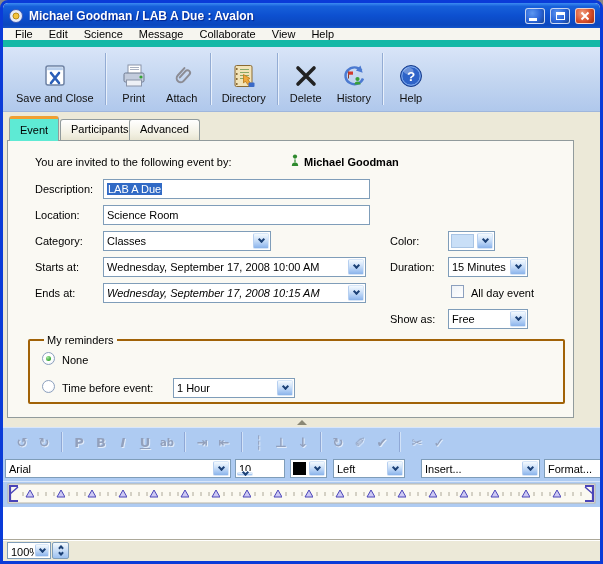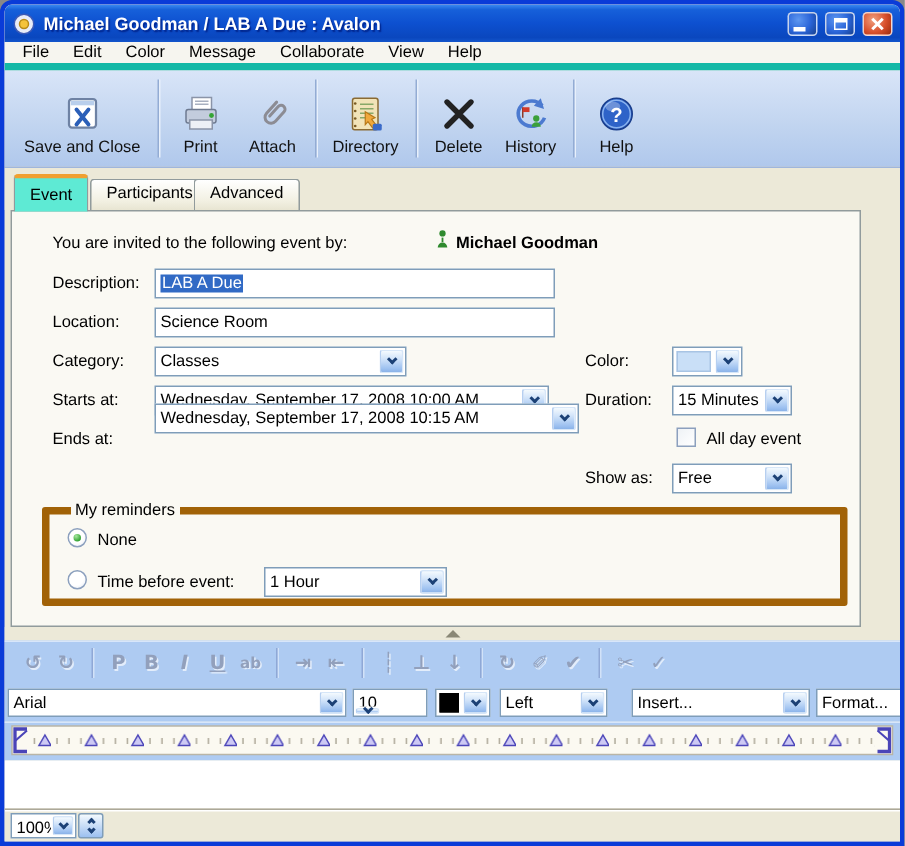--- a/index.html
+++ b/index.html
@@ -25,21 +25,21 @@
     width:20px; height:16px; border-radius:3px; border:1px solid rgba(255,255,255,.75);
     display:flex; align-items:center; justify-content:center; flex:0 0 auto;
   }
   .wbtn.bluebtn { background:radial-gradient(circle at 35% 30%,#5E97F0 0%,#2A64D8 55%,#17418F 100%); }
   .wbtn.closebtn { background:radial-gradient(circle at 35% 30%,#F0A080 0%,#D8502C 55%,#9C2A0C 100%); }
   .glyph-min { width:8px; height:3px; background:#fff; margin-top:7px; margin-right:4px; }
   .glyph-max { width:9px; height:8px; border:1px solid #fff; border-top:3px solid #fff; }
   
   .menubar {
     position:absolute; left:0; top:25px; right:0; height:19px;
-    background:#F6F5EF; border-bottom:5px solid #14b8a6;
+    background:#F6F5EF; border-bottom:7px solid #14b8a6;
     display:flex; align-items:center; padding-left:4px;
   }
   .menu-item { font-size:11px; color:#000; padding:0 8px; line-height:18px; }
   
   .toolbar {
     position:absolute; left:0; top:44px; right:0; height:65px;
     background:linear-gradient(180deg,#D9E5F8 0%,#C2D5F0 55%,#B0C8EC 100%);
     border-bottom:1px solid #9FB6DC;
     display:flex; align-items:center; padding:2px 0 2px 6px;
   }
@@ -93,21 +93,21 @@
   .radio {
     position:absolute; width:13px; height:13px; border-radius:50%;
     border:1px solid #8CA0BE; background:radial-gradient(circle at 40% 35%,#FFFFFF 55%,#E2E8F2);
   }
   .radio.on::after {
     content:""; position:absolute; left:3px; top:3px; width:5px; height:5px; border-radius:50%;
     background:radial-gradient(circle at 35% 30%,#A8E8A0 0%,#2DA02D 75%);
   }
   fieldset.rem {
     position:absolute; left:20px; top:193px; width:537px; height:70px;
-    border:5px solid #a16207; border-radius:2px; padding:0 10px;
+    border:2px solid #a16207; border-radius:2px; padding:0 10px;
   }
   fieldset.rem legend { font-size:11px; padding:0 3px; margin-left:4px; }
   .rem-inner { position:relative; width:100%; height:100%; }
   
   .splitstrip { position:absolute; left:0; top:415px; right:0; height:9px; background:#ECE9D8; }
   .tri-up { width:0; height:0; border-left:5px solid transparent; border-right:5px solid transparent; border-bottom:5px solid #8A8876; margin:2px auto 0; }
   
   .fmtbar1 {
     position:absolute; left:0; top:424px; right:0; height:29px;
     background:#AECBF2; border-top:1px solid #D8E6FA;
@@ -163,21 +163,21 @@
     <span class="wbtn closebtn">
       <svg width="10" height="10" viewBox="0 0 10 10">
         <path d="M1.5 1.5 L8.5 8.5 M8.5 1.5 L1.5 8.5" stroke="#fff" stroke-width="2"></path>
       </svg>
     </span>
   </div>
 
   <div class="menubar">
     <span class="menu-item">File</span>
     <span class="menu-item">Edit</span>
-    <span class="menu-item">Color</span>
+    <span class="menu-item">Science</span>
     <span class="menu-item">Message</span>
     <span class="menu-item">Collaborate</span>
     <span class="menu-item">View</span>
     <span class="menu-item">Help</span>
   </div>
 
   <div class="toolbar">
     <div class="tbtn">
       <span class="ico">
         <svg width="26" height="26" viewBox="0 0 26 26">
@@ -318,21 +318,21 @@
 
     <span class="lbl" style="left:382px; top:120px;">Duration:</span>
     <div class="combo" style="left:440px; top:116px; width:80px;">
       <span class="val">15 Minutes</span>
       <span class="cbtn">
           <span class="chev"></span>
         </span>
     </div>
 
     <span class="lbl" style="left:27px; top:146px;">Ends at:</span>
-    <div class="combo" style="left:95px; top:128px; width:283px;">
+    <div class="combo" style="left:95px; top:142px; width:263px;font-style:italic;">
       <span class="val">Wednesday, September 17, 2008 10:15 AM</span>
       <span class="cbtn">
           <span class="chev"></span>
         </span>
     </div>
 
     <span class="checkbox" style="left:443px; top:144px;"></span>
     <span class="lbl" style="left:463px; top:146px;">All day event</span>
 
     <span class="lbl" style="left:382px; top:172px;">Show as:</span>

